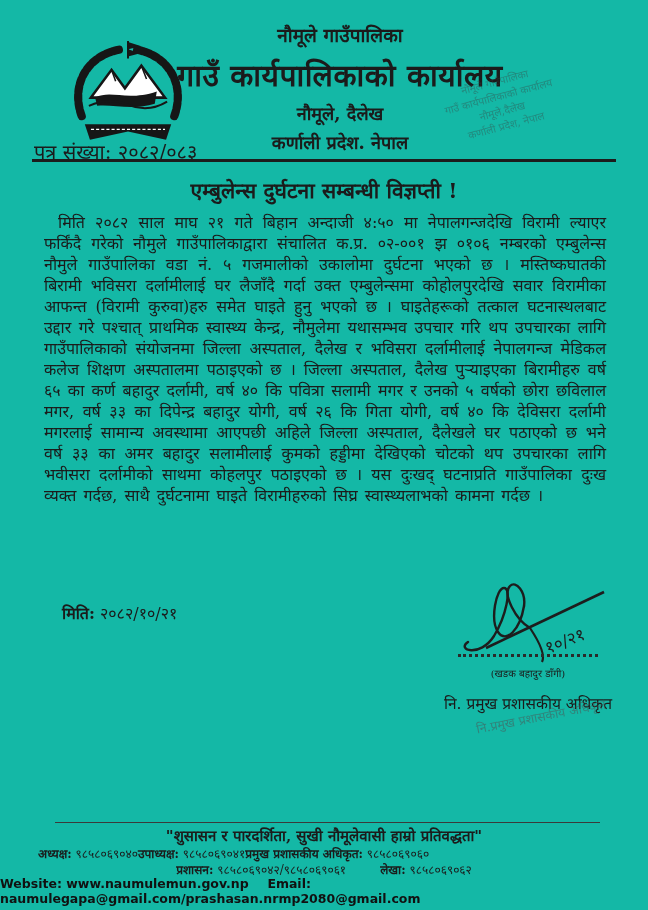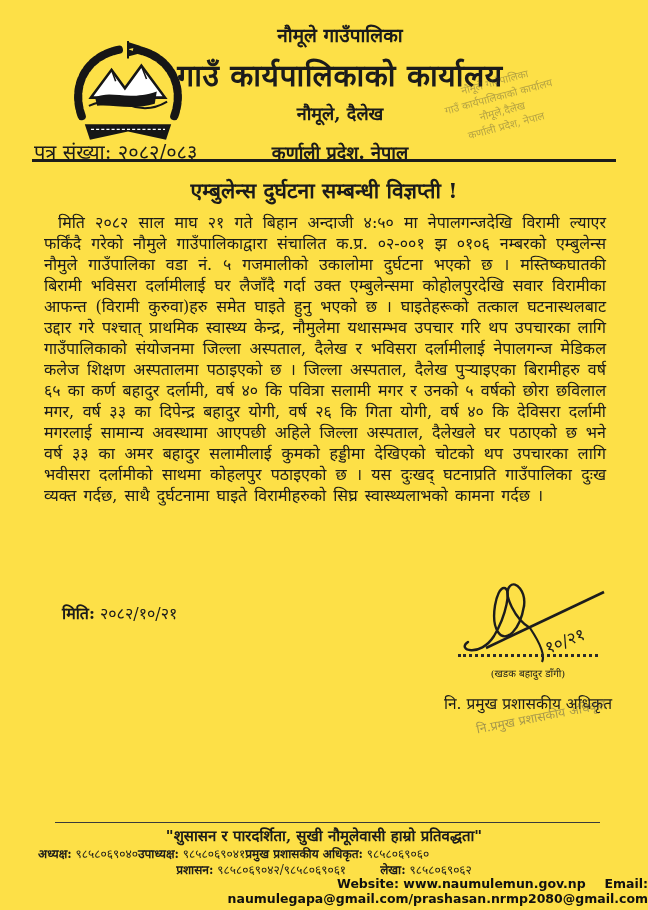--- a/index.html
+++ b/index.html
@@ -1,31 +1,31 @@
 <!DOCTYPE html>
 <html><head>
 <meta charset="utf-8">
 <style>
   html, body { margin: 0; padding: 0; background: #ffffff; }
   .page {
     position: relative;
     width: 648px;
     height: 910px;
-    background: #fde047;
+    background: #14b8a6;
     font-family: "DejaVu Serif", serif;
     color: #1b1b1b;
     overflow: hidden;
   }
   
   .emblem { position: absolute; left: 66px; top: 40px; width: 124px; height: 108px; }
   .head-text { position: absolute; left: 140px; top: 22px; width: 400px; text-align: center; }
   .head-muni  { font-size: 19px; font-weight: bold; }
   .head-office{ font-size: 30px; font-weight: bold; margin-top: 6px; letter-spacing: 0.5px; }
   .head-place { font-size: 18px; font-weight: bold; margin-top: 6px; }
-  .head-prov  { font-size: 18px; font-weight: bold; margin-top: 15px; }
+  .head-prov  { font-size: 18px; font-weight: bold; margin-top: 5px; }
   .head-stamp {
     position: absolute; left: 408px; top: 74px; width: 185px;
     transform: rotate(-15deg);
     color: rgba(60,60,60,0.38);
     font-size: 10.5px; line-height: 15px; text-align: center;
     pointer-events: none;
   }
   .letter-no { position: absolute; left: 34px; top: 138px; font-size: 20px; }
   .rule-thick { position: absolute; left: 32px; top: 159px; width: 584px; height: 3px; background: #1c1c1c; }
   
@@ -50,21 +50,21 @@
     transform: rotate(-11deg);
     color: rgba(80,80,80,0.5); font-size: 12.5px; pointer-events: none;
   }
   
   .rule-thin { position: absolute; left: 55px; top: 822px; width: 545px; height: 1px; background: #3a3a3a; }
   .motto { position: absolute; left: 0; top: 825px; width: 100%; text-align: center; font-size: 15px; font-weight: bold; }
   .contacts1 { position: absolute; left: 38px; top: 845px; width: 574px; display: flex; justify-content: flex-start; font-size: 12px; }
   .contacts2 { position: absolute; left: 0; top: 861px; width: 100%; display: flex; justify-content: center; gap: 34px; font-size: 12px; }
   .contact-item .c-lbl { font-weight: bold; }
   .webline {
-    position: absolute; left: 0; top: 876px; width: 100%; text-align: right;
+    position: absolute; left: 0; top: 876px; width: 100%; text-align: left;
     font-family: "DejaVu Sans", sans-serif; font-size: 12.5px; font-weight: bold; color: #111;
   }
   .webline .gap { display: inline-block; width: 10px; }
 </style>
 </head>
 <body>
 
 <div class="page">
 
   <div class="emblem">

